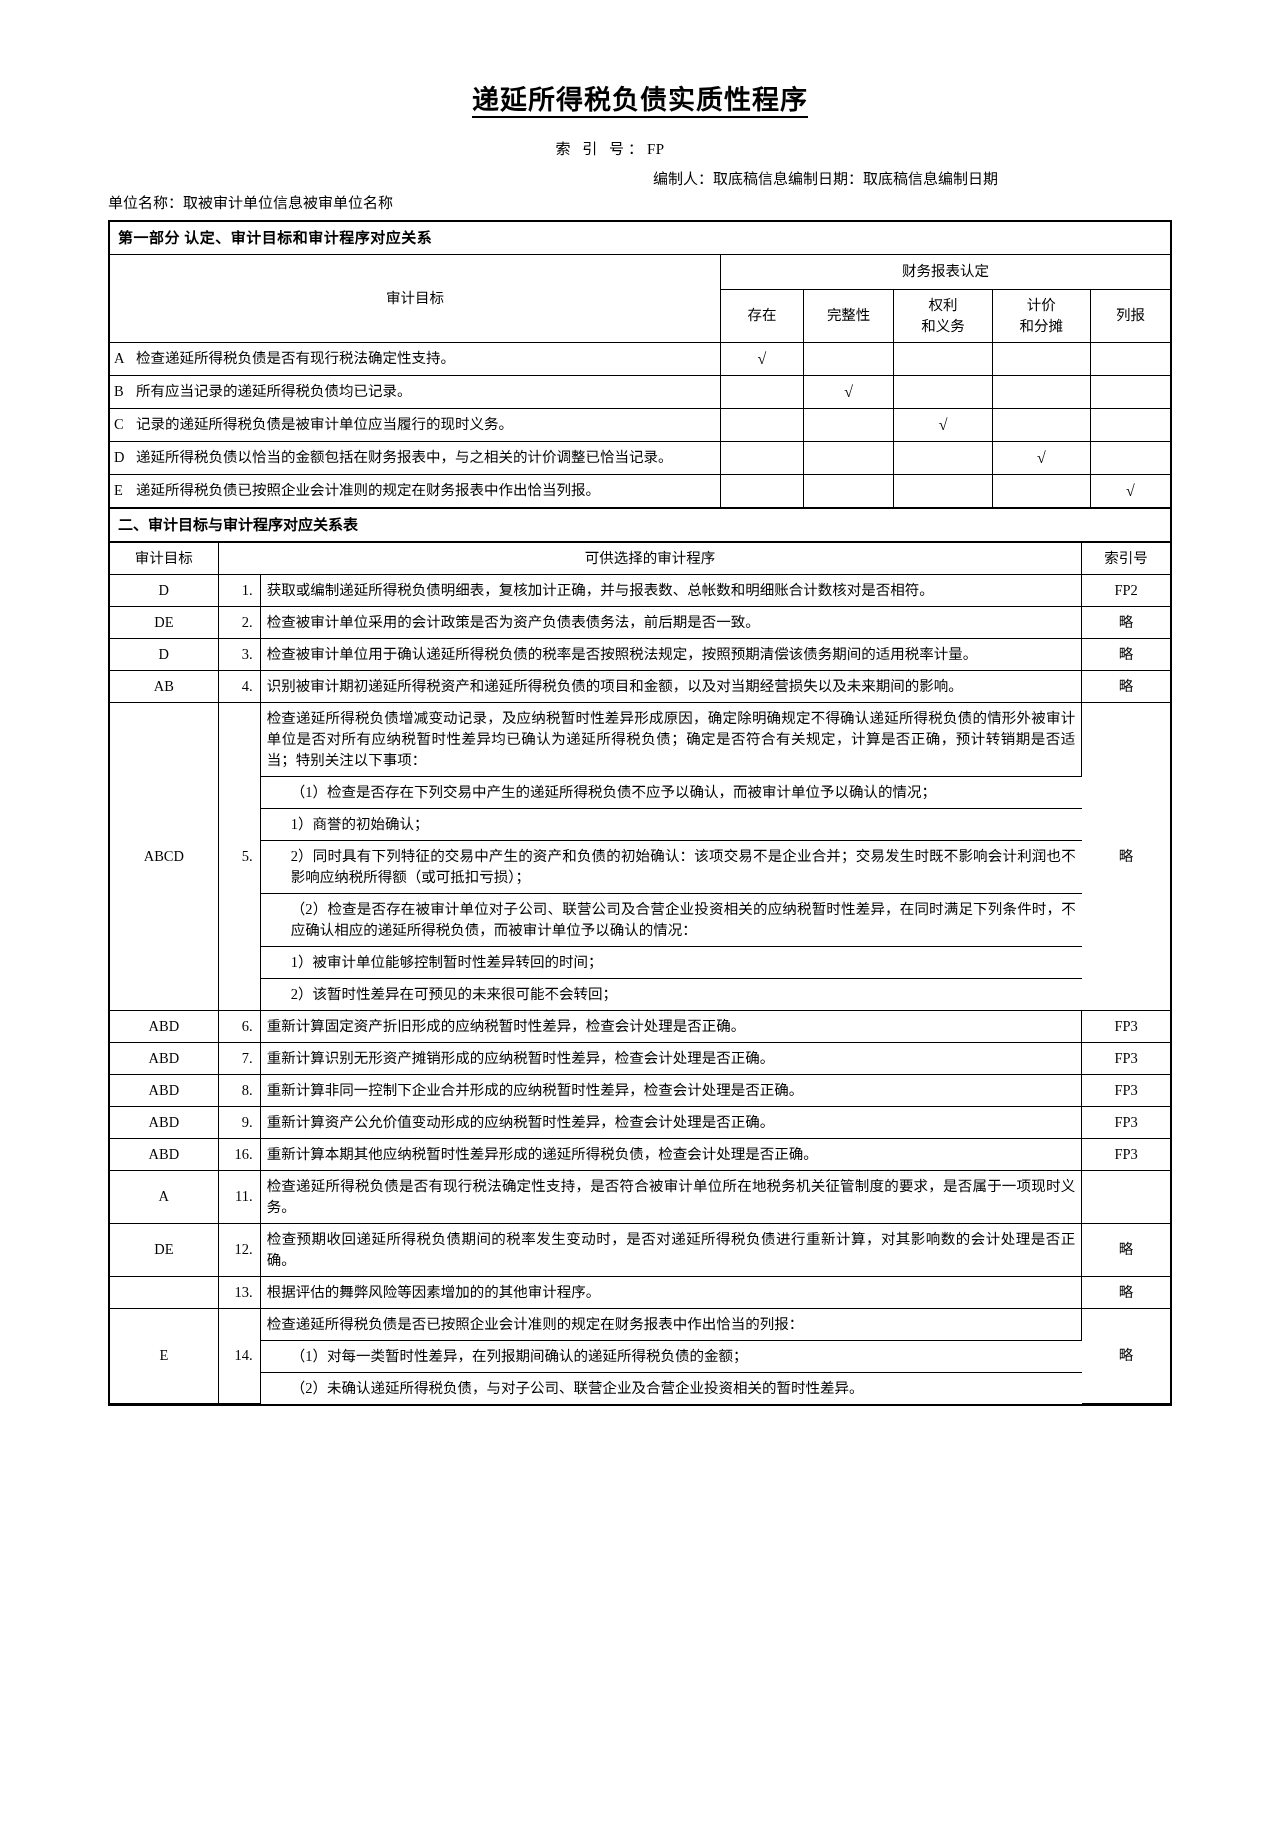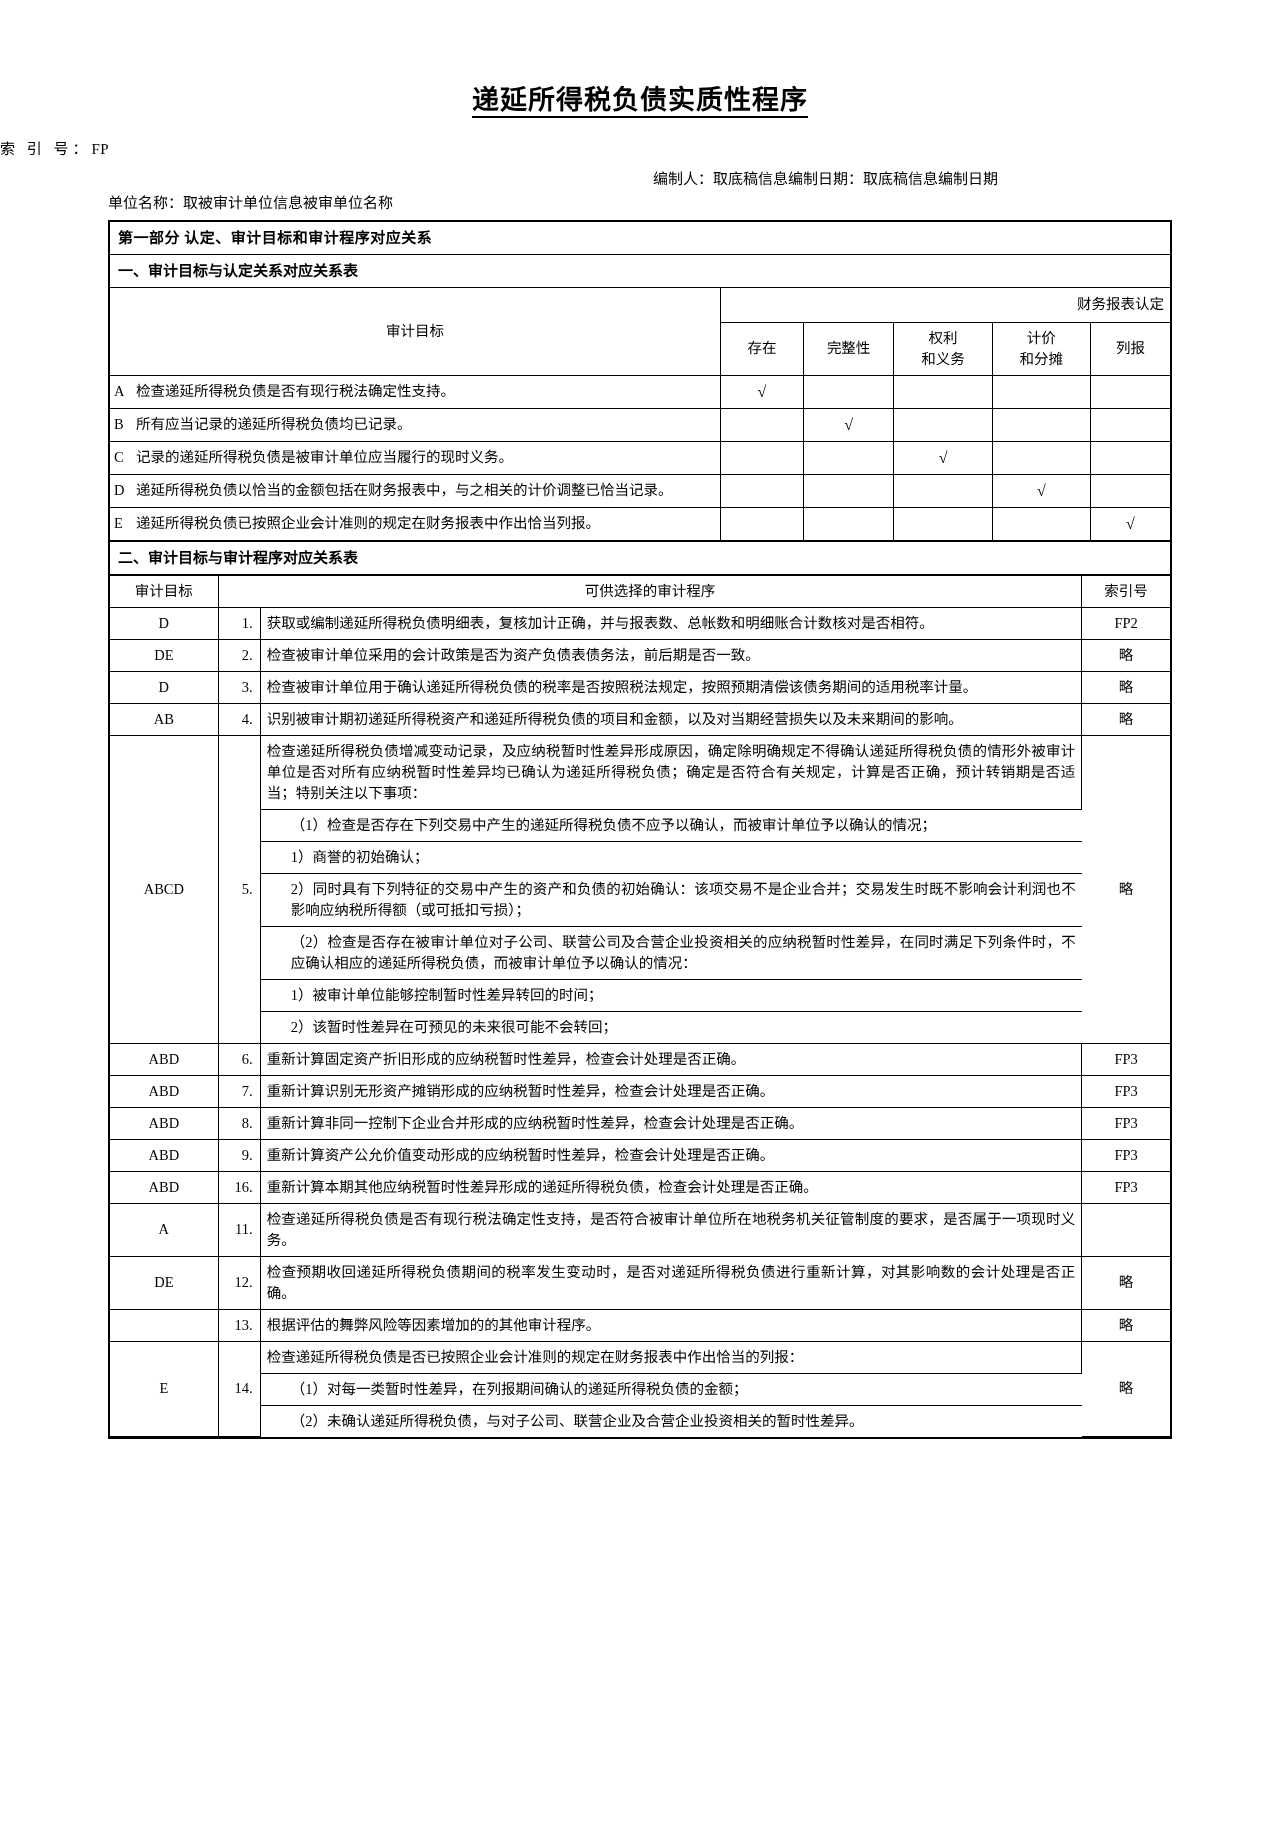--- a/index.html
+++ b/index.html
@@ -31,21 +31,21 @@
     font-weight: bold;
     letter-spacing: 1px;
     padding-top: 78px;
     text-decoration: underline;
     text-underline-offset: 7px;
     text-decoration-thickness: 2px;
   }
 
   
   .meta-index {
-    text-align: left;
+    text-align: center;
     padding-right: 60px;
     font-size: 15px;
     margin-top: 20px;
     letter-spacing: 0.5px;
   }
   .meta-index .lbl { letter-spacing: 4px; }
   .meta-rows {
     margin-top: 10px;
     padding-left: 108px;
     padding-right: 0px;
@@ -90,21 +90,21 @@
     vertical-align: middle;
     box-sizing: border-box;
     font-weight: normal;
   }
   
   .t1 td, .t1 th { border-left: none; border-right: 1px solid #000; }
   .t1 td:last-child, .t1 th:last-child { border-right: none; }
   .t1 tr:first-child th, .t1 tr:first-child td { border-top: none; }
 
   .t1 .obj-head { text-align: center; height: 82px; }
-  .t1 .assert-group { text-align: right; height: 34px; font-family: Liberation Serif, serif; }
+  .t1 .assert-group { text-align: center; height: 34px; font-family: Liberation Serif, serif; }
   .t1 .assert-col { text-align: center; height: 48px; }
   .t1 .obj-cell { text-align: left; padding-left: 4px; }
   .t1 .tick { text-align: center; font-size: 15px; }
   .obj-letter {
     display: inline-block;
     width: 22px;
   }
 
   
   .t2 td { border-left: none; border-right: 1px solid #000; }
@@ -141,21 +141,20 @@
       <div class="meta-left">
         <span>截止日期：</span><span>取项目信息截止日期</span>
       </div>
       <div class="meta-right">复核人：取底稿信息复核日期：取底稿信息一级复核日期</div>
     </div>
   </div>
 
   <div class="frame">
 
     <div class="band center">第一部分  认定、审计目标和审计程序对应关系</div>
-    <div class="band left">一、审计目标与认定关系对应关系表</div>
 
     <table class="t1">
       <colgroup>
         <col style="width:553px">
         <col style="width:75px">
         <col style="width:82px">
         <col style="width:89px">
         <col style="width:89px">
         <col style="width:72px">
       </colgroup>

